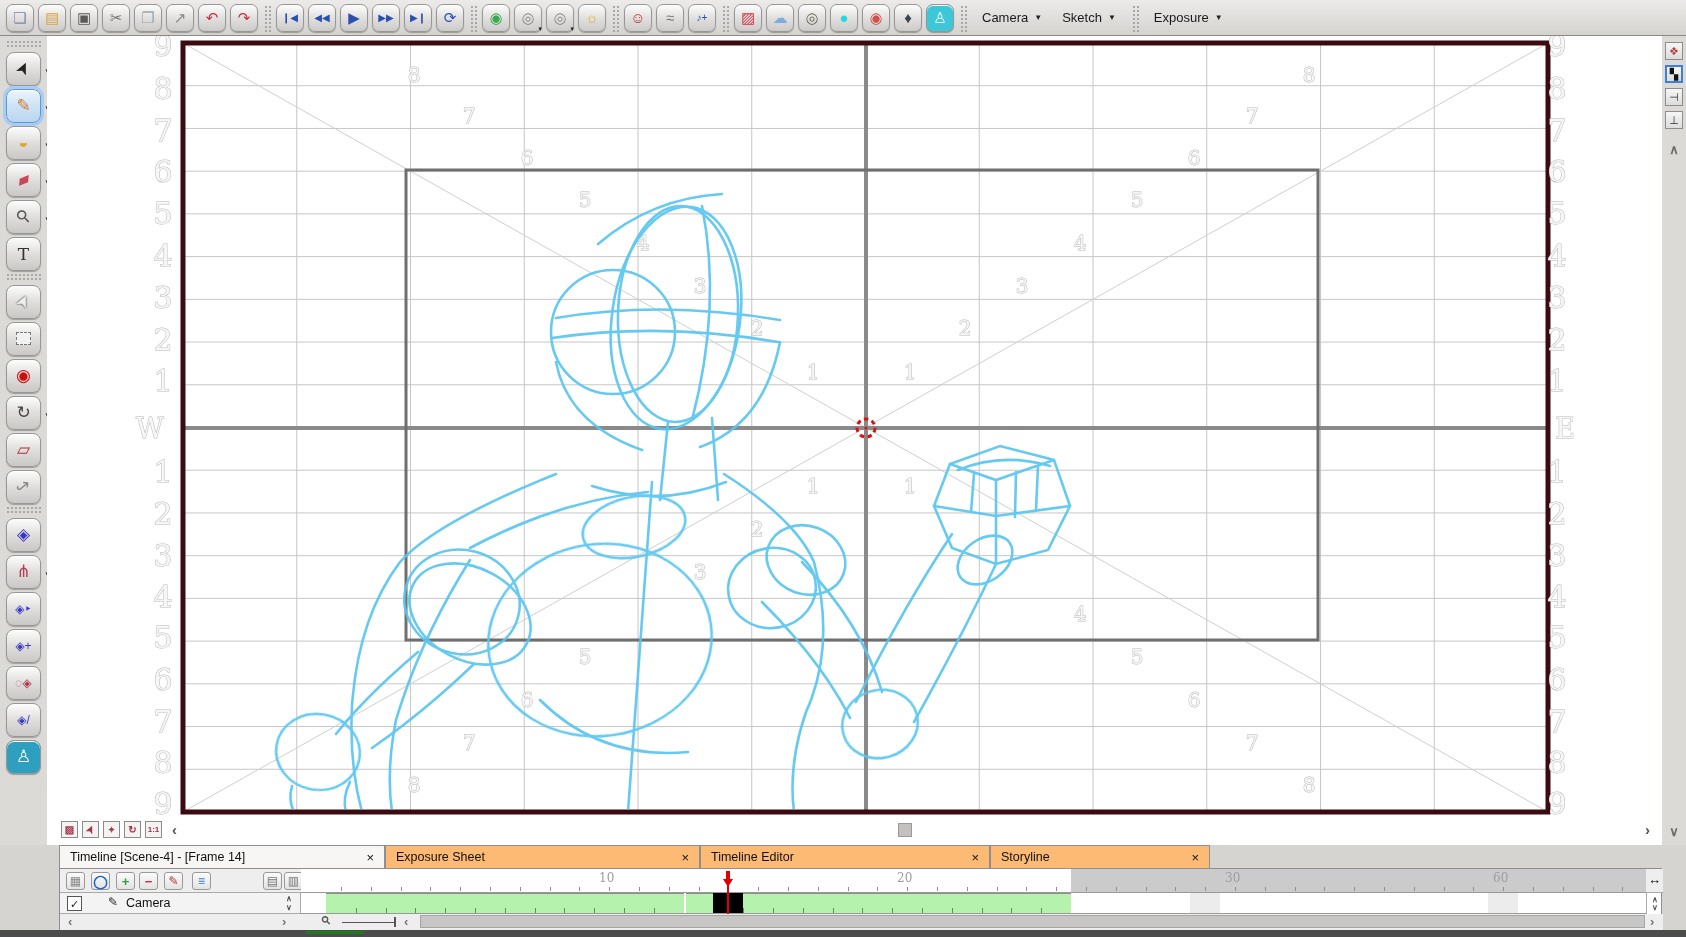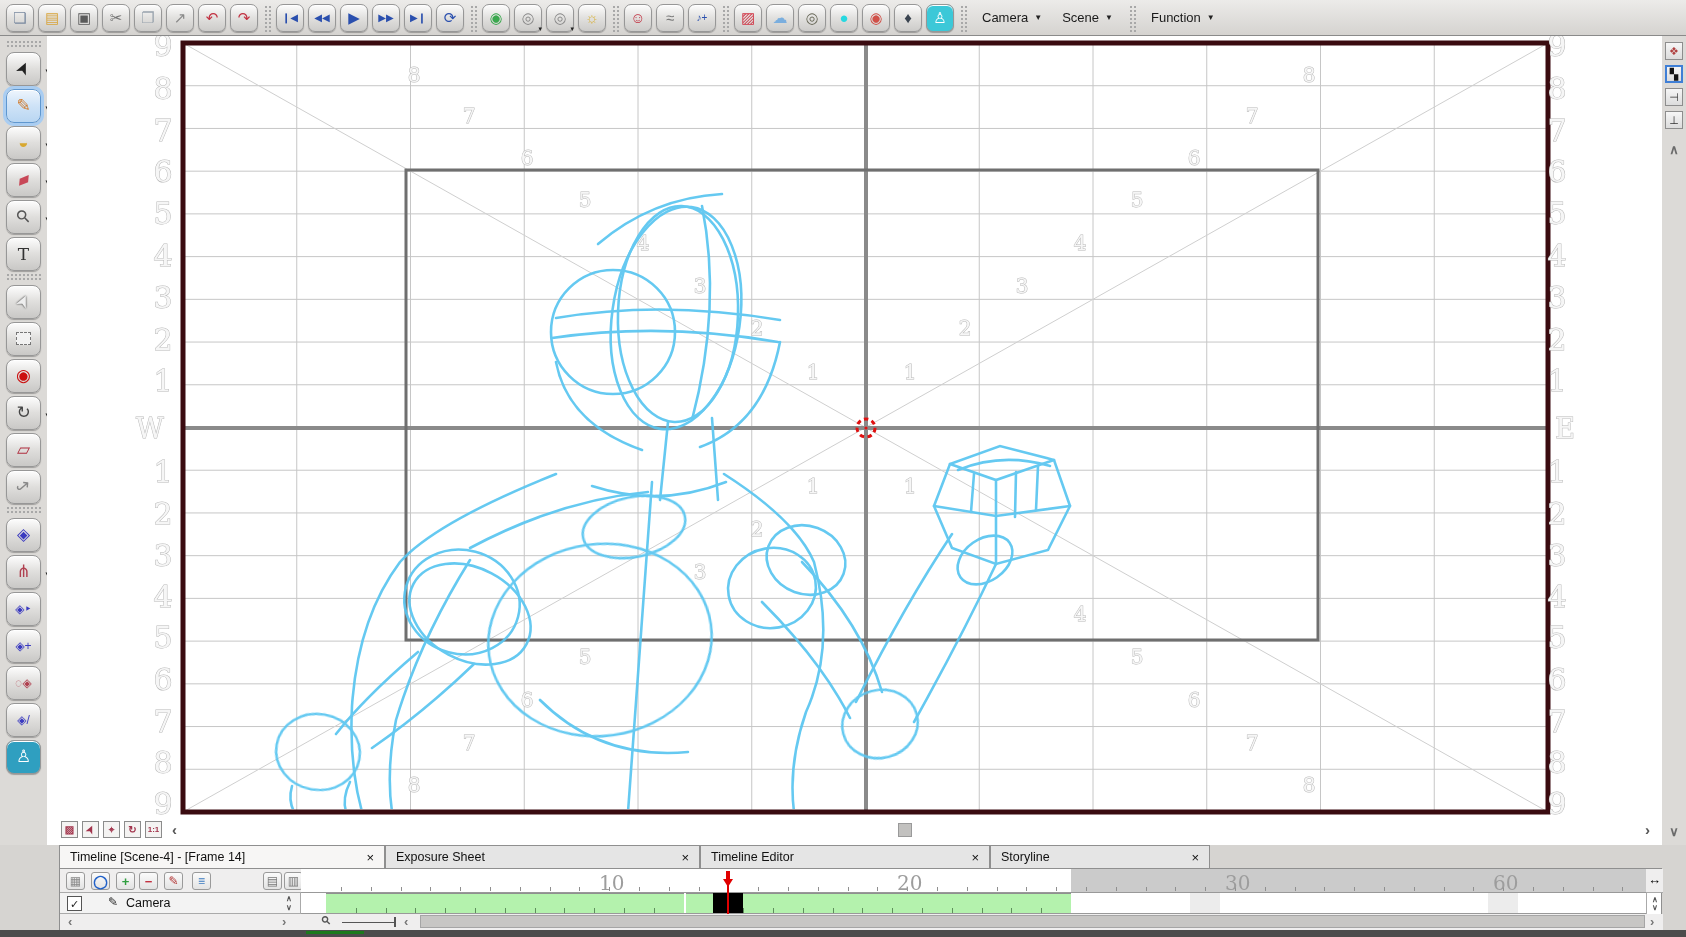--- a/index.html
+++ b/index.html
@@ -47,40 +47,40 @@
   
   #rightrail { position:absolute; left:1662px; top:36px; width:24px; height:809px; background:#dcdad7; }
   .rbtn { position:absolute; left:3px; width:18px; height:18px; border:1px solid #8d8d8d; background:linear-gradient(#f6f6f6,#dcdcdc);
     display:flex; align-items:center; justify-content:center; font-size:11px; color:#333; }
   .rbtn.sel { border:2px solid #3f7fd6; }
   .rarrow { position:absolute; left:4px; width:16px; text-align:center; color:#6b6b6b; font-size:13px; font-weight:bold; }
 
   
   #bottompanel { position:absolute; left:0; top:845px; width:1686px; height:85px; background:#d6d4d1; }
   #tabbar { position:absolute; left:59px; top:0px; height:23px; display:flex; }
-  .tab { position:relative; height:23px; border:1px solid #8f8f8f; border-bottom:none; background:#e5e5e5;
+  .tab { position:relative; height:23px; border:1px solid #8f8f8f; border-bottom:none; background:#fdba74;
     display:flex; align-items:center; padding:0 10px; font-size:12.5px; color:#111; }
   .tab.active { background:#f7f6f5; }
   .tab .close { margin-left:auto; font-size:13px; color:#111; padding-left:8px; }
   #tl { position:absolute; left:59px; top:23px; width:1603px; height:62px; background:#fff; border:1px solid #8f8f8f; }
   #tl-toolbar { position:absolute; left:0; top:0; width:1603px; height:24px; background:#efeeee; border-bottom:1px solid #aaa; }
   .tlbtn { position:absolute; top:3px; width:19px; height:18px; border:1px solid #9a9a9a; border-radius:3px;
     background:linear-gradient(#fbfbfb,#e3e3e3); display:flex; align-items:center; justify-content:center; font-size:12px; }
   #layer-row { position:absolute; left:0; top:24px; width:241px; height:21px; background:#f3f3f3; border-bottom:1px solid #aaa; border-right:1px solid #aaa; }
   #nav-row { position:absolute; left:0; top:45px; width:1603px; height:16px; background:#efeeee; }
   .checkbox { position:absolute; left:7px; top:3px; width:15px; height:15px; border:1px solid #555; background:#fff;
     font-size:11px; text-align:center; line-height:14px; color:#222; }
   #layer-name { position:absolute; left:66px; top:3px; font-size:12.5px; color:#111; }
   #level-ico { position:absolute; left:48px; top:2px; font-size:12px; color:#222; }
   .spin { position:absolute; width:14px; text-align:center; color:#555; font-size:8px; line-height:7px; font-weight:bold; }
 
   
   #ruler { position:absolute; left:241px; top:0px; width:1345px; height:24px; background:#fff; border-bottom:1px solid #999; overflow:hidden; }
   #ruler-gray { position:absolute; top:0; height:24px; background:#cbcbcb; }
-  .rnum { position:absolute; top:2px; font-family:"DejaVu Serif", serif; font-size:20px; color:#9d9d9d; }
+  .rnum { position:absolute; top:2px; font-family:"DejaVu Serif", serif; font-size:12px; color:#9d9d9d; }
   .rtick { position:absolute; bottom:1px; width:1px; height:4px; background:#8f8f8f; }
   #track { position:absolute; left:241px; top:24px; width:1345px; height:21px; background:#fff; border-bottom:1px solid #999; overflow:hidden; }
   #green { position:absolute; top:0; height:20px; background:#b4f2ad; border-top:1px solid #8f8f8f; }
   .gtick { position:absolute; bottom:0px; width:1px; height:5px; background:#5f8f5c; }
   .graycol { position:absolute; top:0; height:21px; background:#ececec; }
   #keygap { position:absolute; top:0; width:2px; height:21px; background:#fff; }
   #blackcell { position:absolute; top:0; height:20px; background:#000; }
   #playhead-stem { position:absolute; width:2px; background:#e00000; z-index:5; }
   #playhead-tri { position:absolute; z-index:6; width:0; height:0; border-left:5px solid transparent; border-right:5px solid transparent; border-top:8px solid #e00000; }
   #playhead-bar { position:absolute; z-index:6; width:4px; height:8px; background:#e00000; }
@@ -199,26 +199,26 @@
         <div class="ibtn" style="background: rgb(60, 200, 216);">
           <span style="color: rgb(255, 255, 255);">♙</span>
         </div>
       </div>
       <div class="sep-v"></div>
       <div class="menu-item">
         <span>Camera</span>
         <span class="car">▼</span>
       </div>
       <div class="menu-item">
-        <span>Scene</span>
+        <span>Sketch</span>
         <span class="car">▼</span>
       </div>
       <div class="sep-v"></div>
       <div class="menu-item">
-        <span>Function</span>
+        <span>Exposure</span>
         <span class="car">▼</span>
       </div>
     </div>
 
   <div id="leftrail">
       <div class="hdots"></div>
       <div class="tbtn">
         <span style="color: rgb(34, 34, 34); transform: rotate(-65deg);">➤</span>
         <span class="dd">▾</span>
       </div>

